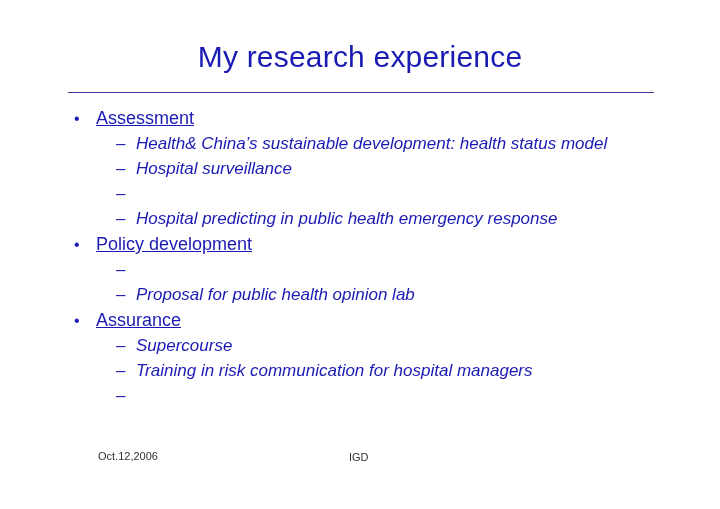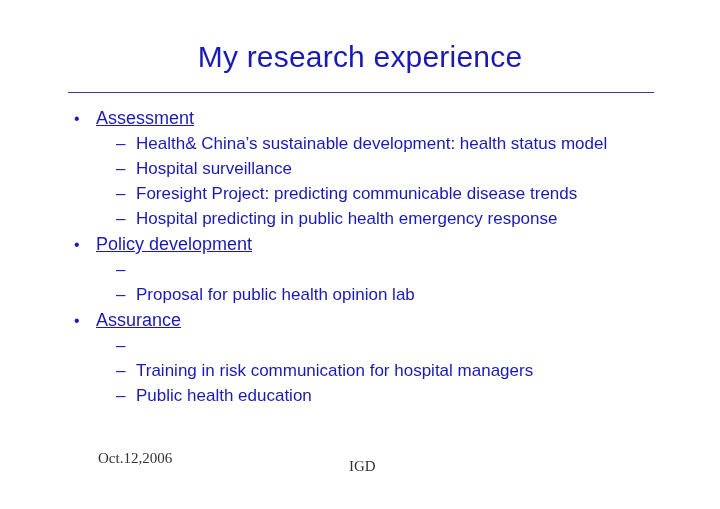--- a/index.html
+++ b/index.html
@@ -77,40 +77,41 @@
   }
   .bullet-l2 .marker {
     width: 20px;
     flex: 0 0 20px;
     text-align: left;
     font-size: 17px;
     line-height: 24px;
   }
   .bullet-l2 .text {
     flex: 1;
+    font-style: italic;
   }
   .footer {
     position: absolute;
     left: 0;
     top: 450px;
     width: 720px;
     height: 20px;
     color: #333333;
-    font-size: 15px;
-    font-family: Liberation Serif, serif;
+    font-size: 11px;
+    font-family: Liberation Sans, sans-serif;
   }
   .footer .date {
     position: absolute;
     left: 98px;
     top: 0;
   }
   .footer .org {
     position: absolute;
     left: 349px;
-    top: 8px;
+    top: 1px;
     text-align: center;
   }
 </style>
 </head>
 <body>
 
 <div class="slide">
 
   <div class="slide-title">My research experience</div>
   <div class="title-rule"></div>
@@ -127,21 +128,20 @@
       <span class="text">Health&amp; China’s sustainable  development: health status model</span>
     </div>
 
     <div class="bullet-l2">
       <span class="marker">–</span>
       <span class="text">Hospital surveillance</span>
     </div>
 
     <div class="bullet-l2">
       <span class="marker">–</span>
-      <span class="text">Foresight Project: predicting communicable disease trends</span>
     </div>
 
     <div class="bullet-l2">
       <span class="marker">–</span>
       <span class="text">Hospital predicting in public health emergency response</span>
     </div>
 
     <div class="bullet-l1">
       <span class="marker">•</span>
       <span class="text">Policy development</span>
@@ -156,30 +156,30 @@
       <span class="text">Proposal for public health opinion lab</span>
     </div>
 
     <div class="bullet-l1">
       <span class="marker">•</span>
       <span class="text">Assurance</span>
     </div>
 
     <div class="bullet-l2">
       <span class="marker">–</span>
+      <span class="text">Supercourse</span>
     </div>
 
     <div class="bullet-l2">
       <span class="marker">–</span>
       <span class="text">Training in risk communication for hospital managers</span>
     </div>
 
     <div class="bullet-l2">
       <span class="marker">–</span>
-      <span class="text">Public health education</span>
     </div>
 
   </div>
 
   <div class="footer">
     <span class="date">Oct.12,2006</span>
     <span class="org">IGD</span>
   </div>
 
 </div>

